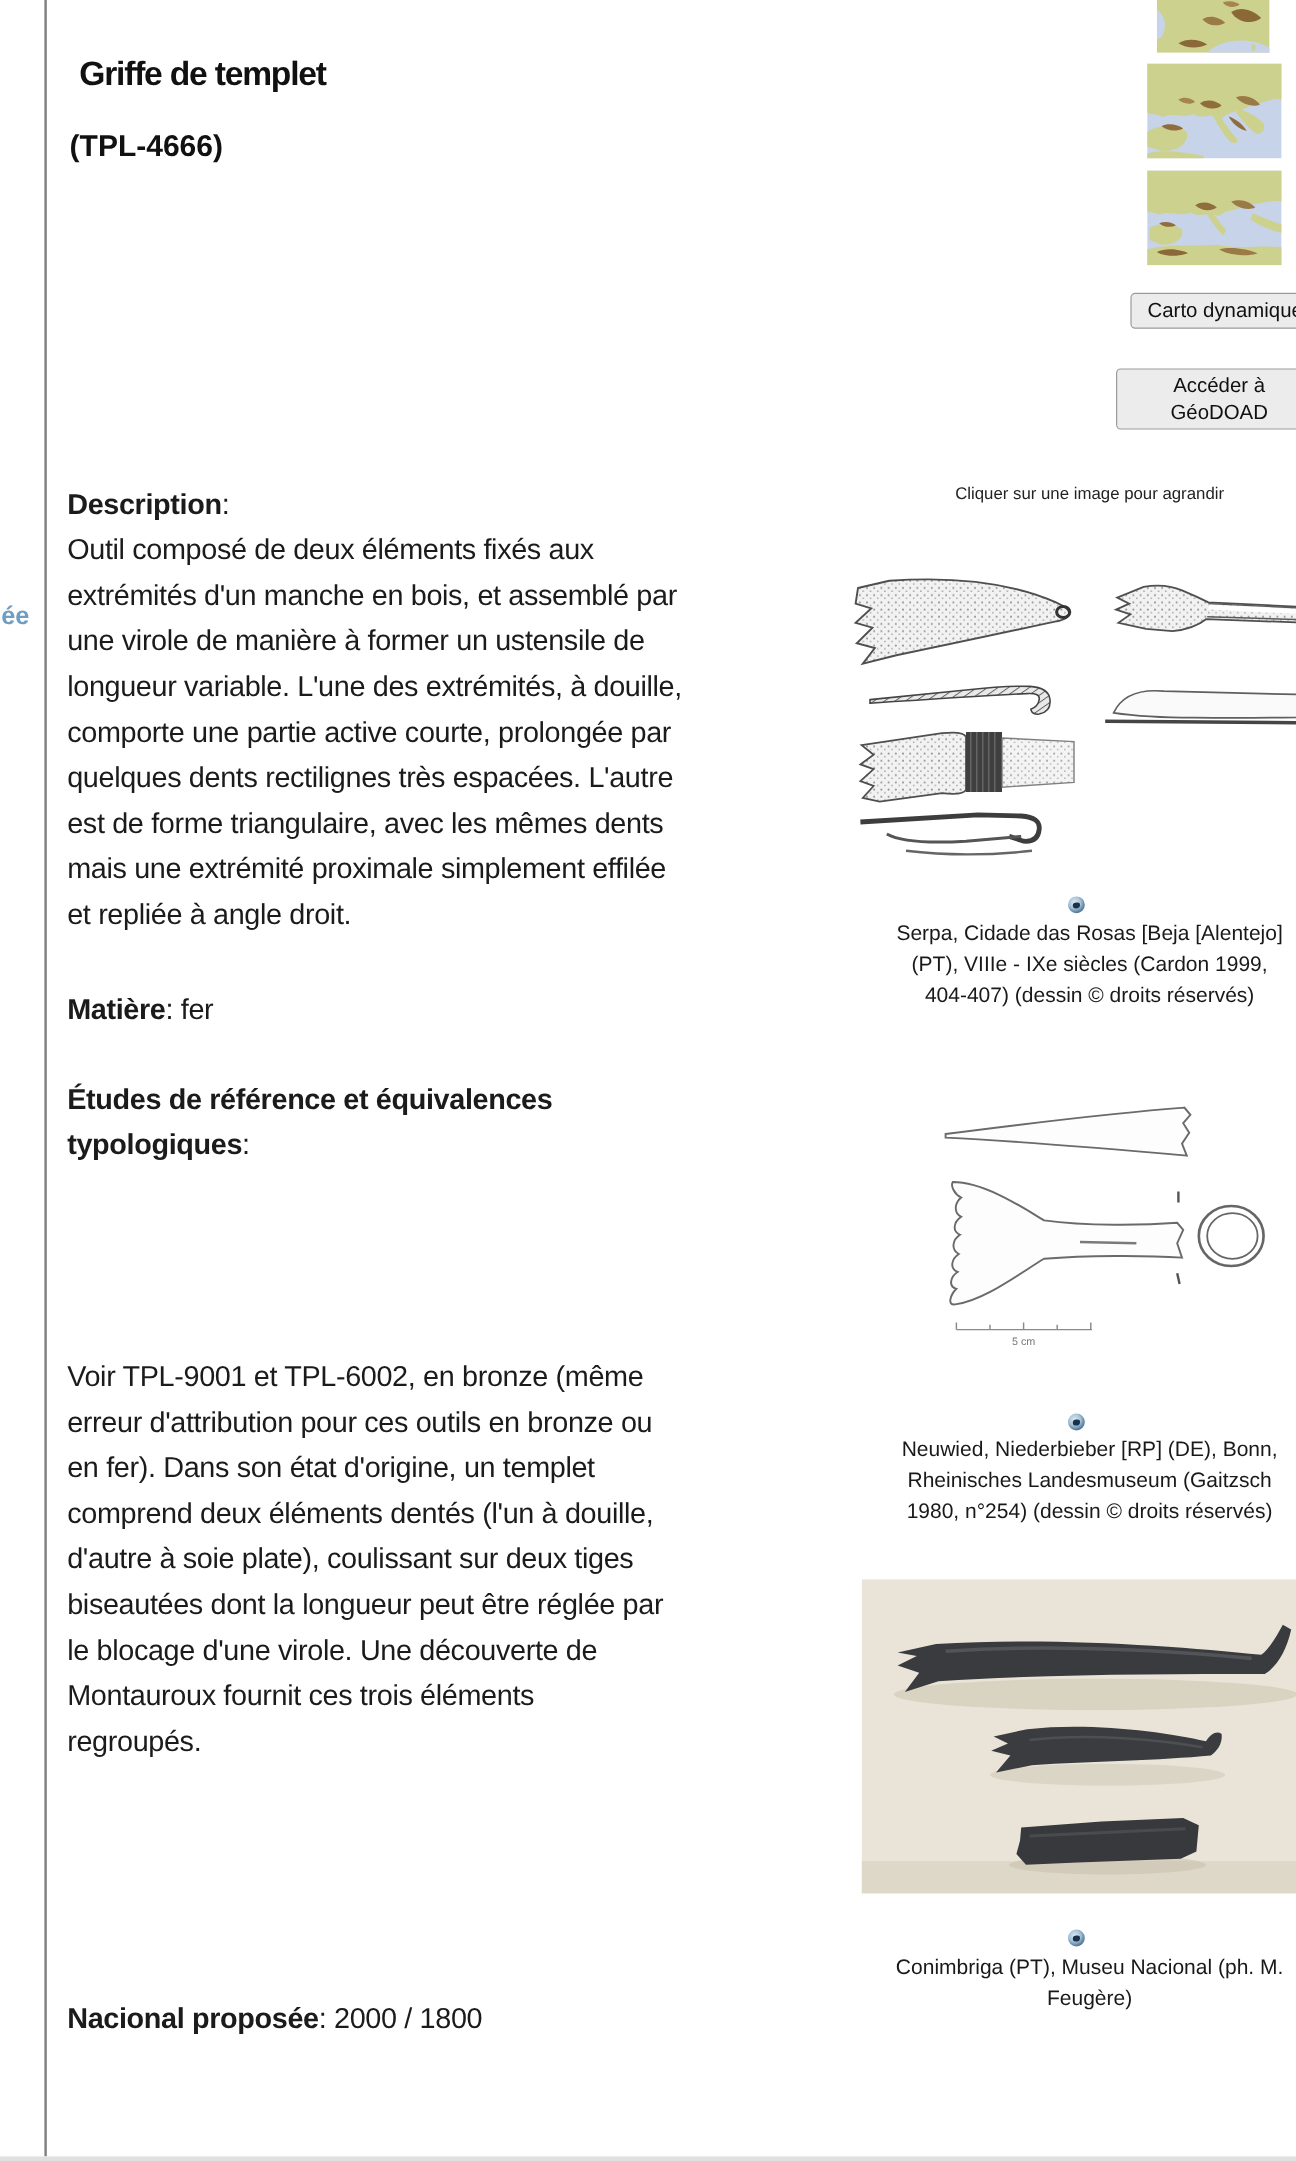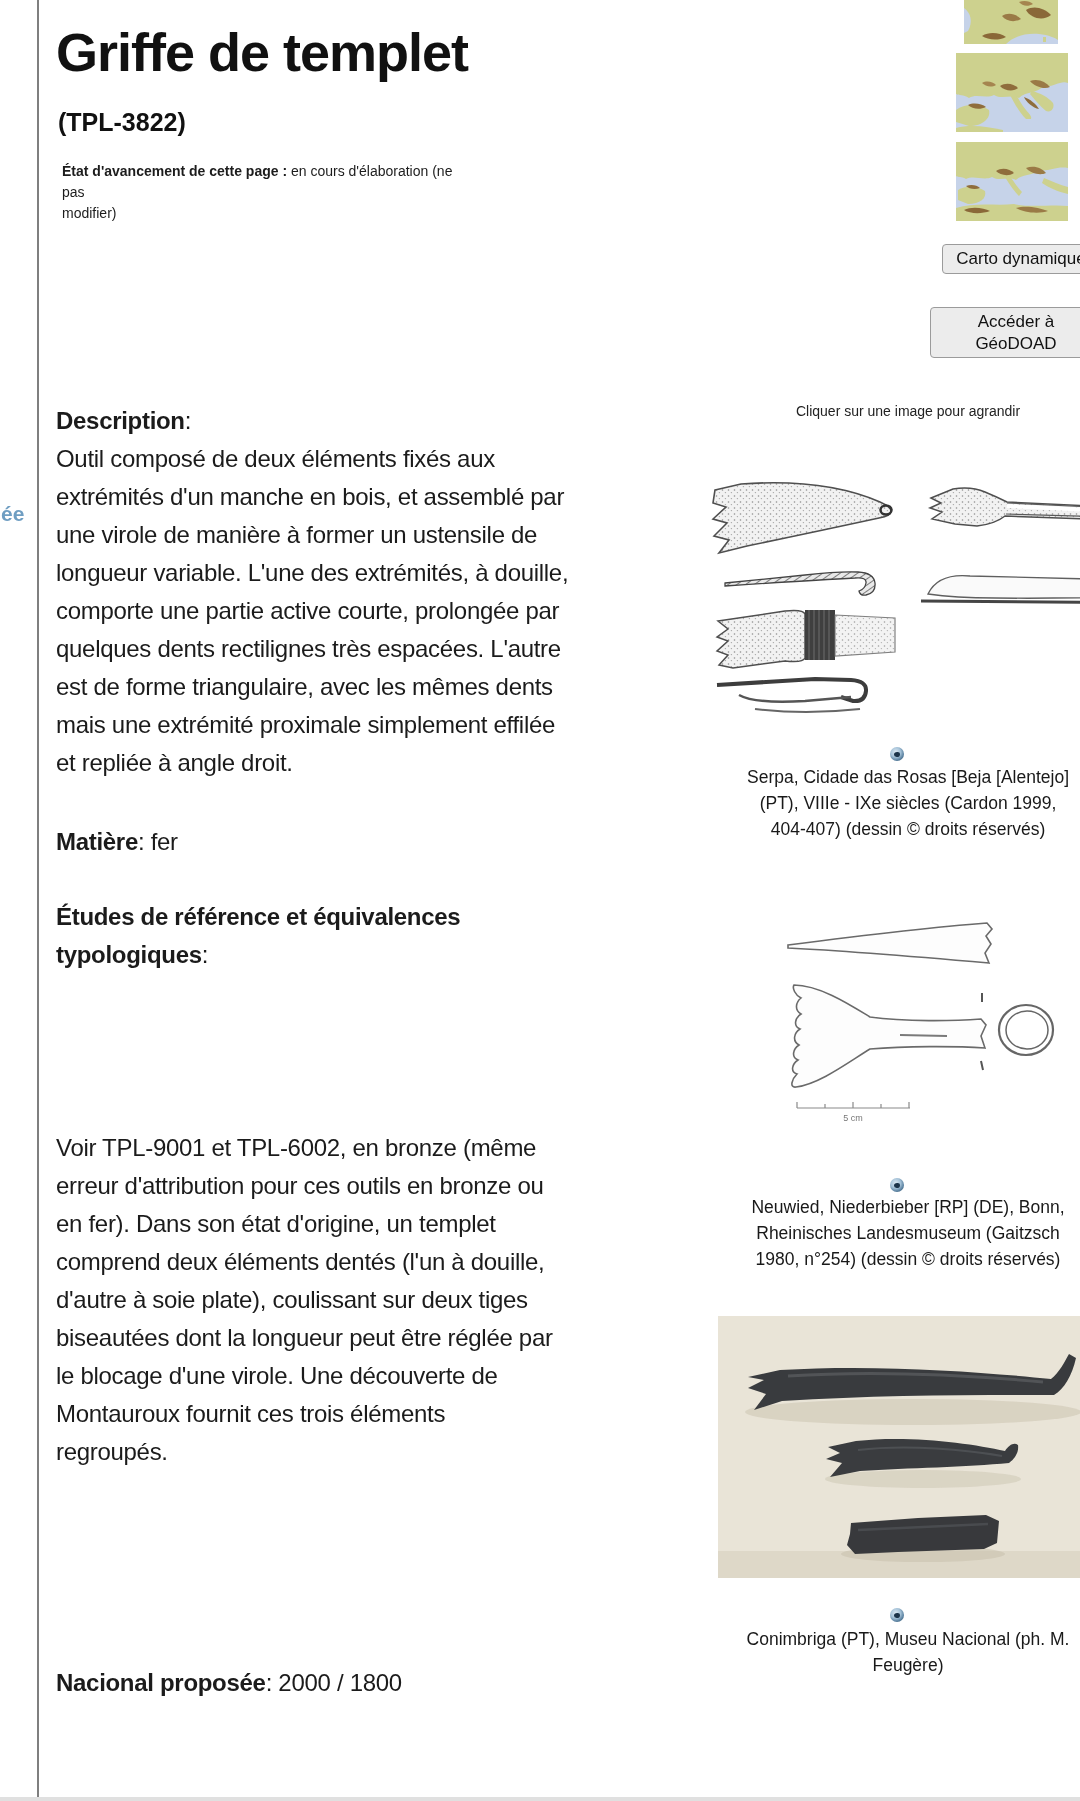--- a/index.html
+++ b/index.html
@@ -4,21 +4,21 @@
 <style>
   html,body { margin:0; padding:0; background:#fff; }
   #screen {
     position:relative; width:1080px; height:1801px; overflow:hidden;
     background:#ffffff; font-family:"Liberation Sans", sans-serif; color:#1c1c1c;
   }
   .vline { position:absolute; left:37px; top:0; width:2px; height:1797px; background:#7f7f7f; }
   .bottombar { position:absolute; left:0; top:1797px; width:1080px; height:4px; background:#e0e0e0; }
   .frag { position:absolute; left:1px; top:502px; font-size:21px; font-weight:bold;
           color:#6f9ec2; text-decoration:none; }
-  .title { position:absolute; left:56px; top:28px; margin:0; font-size:54px; line-height:48px;
+  .title { position:absolute; left:56px; top:28px; margin:10px; font-size:28px; line-height:48px;
            font-weight:700; letter-spacing:-1px; color:#111; }
   .code  { position:absolute; left:58px; top:107px; font-size:25px; line-height:30px; font-weight:700; color:#111; }
   .status { position:absolute; left:62px; top:161px; width:400px; margin:0;
             font-size:14px; line-height:21px; color:#1c1c1c; }
   .status .val { white-space:pre-line; }
   .sec { position:absolute; left:56px; width:556px; font-size:24px; line-height:38px;
          letter-spacing:-0.3px; color:#1b1b1b; }
   .sec b { font-weight:700; }
   .pre { white-space:pre-line; }
   .map { position:absolute; display:block; }
@@ -41,24 +41,22 @@
 <body>
 
 <div id="screen">
 
   <div class="vline"></div>
   <div class="bottombar"></div>
 
   <a class="frag" href="#">ée</a>
 
   <h1 class="title">Griffe de templet</h1>
-  <div class="code">(TPL-3822)</div>
-
-  <p class="status"><b>État d'avancement de cette page :</b><span class="val"> en cours d'élaboration (ne pas
-modifier)</span></p>
+  <div class="code">(TPL-4666)</div>
+
 
   <svg class="map" style="left:964px;top:0;width:94px;height:44px" viewBox="0 0 94 44">
     <rect width="94" height="44" fill="#cdd18e"></rect>
     <path d="M0,8 C7,13 9,22 4,31 L0,33 Z" fill="#c6d3e9"></path>
     <path d="M42,44 C50,36 62,33 75,34 C85,35 91,38 94,40 L94,44 Z" fill="#c6d3e9"></path>
     <path d="M62,10 C70,5 80,8 87,15 C80,21 67,19 62,10 Z" fill="#8a6838"></path>
     <path d="M38,16 C44,12 52,14 57,19 C50,23 42,21 38,16 Z" fill="#9a7a46"></path>
     <path d="M18,36 C26,31 36,33 42,37 C34,41 24,40 18,36 Z" fill="#8a6838"></path>
     <path d="M55,2 C60,0 66,1 69,4 C64,7 58,6 55,2 Z" fill="#a5854f"></path>
     <rect x="79" y="37" width="3" height="5" fill="#cdd18e"></rect>

